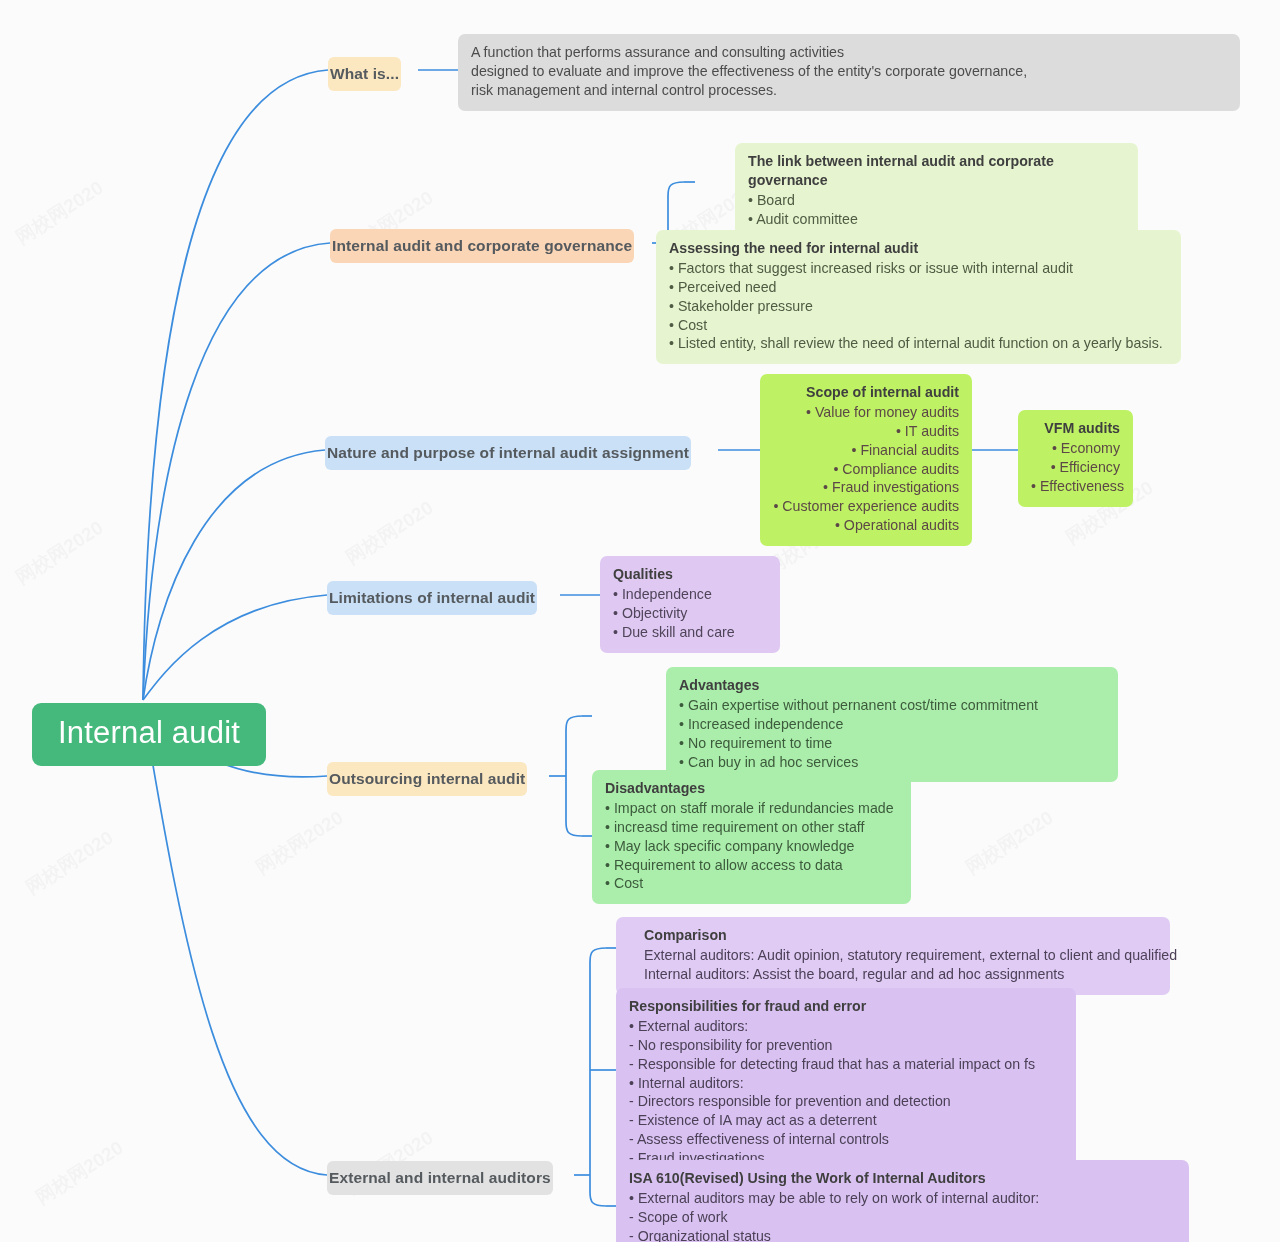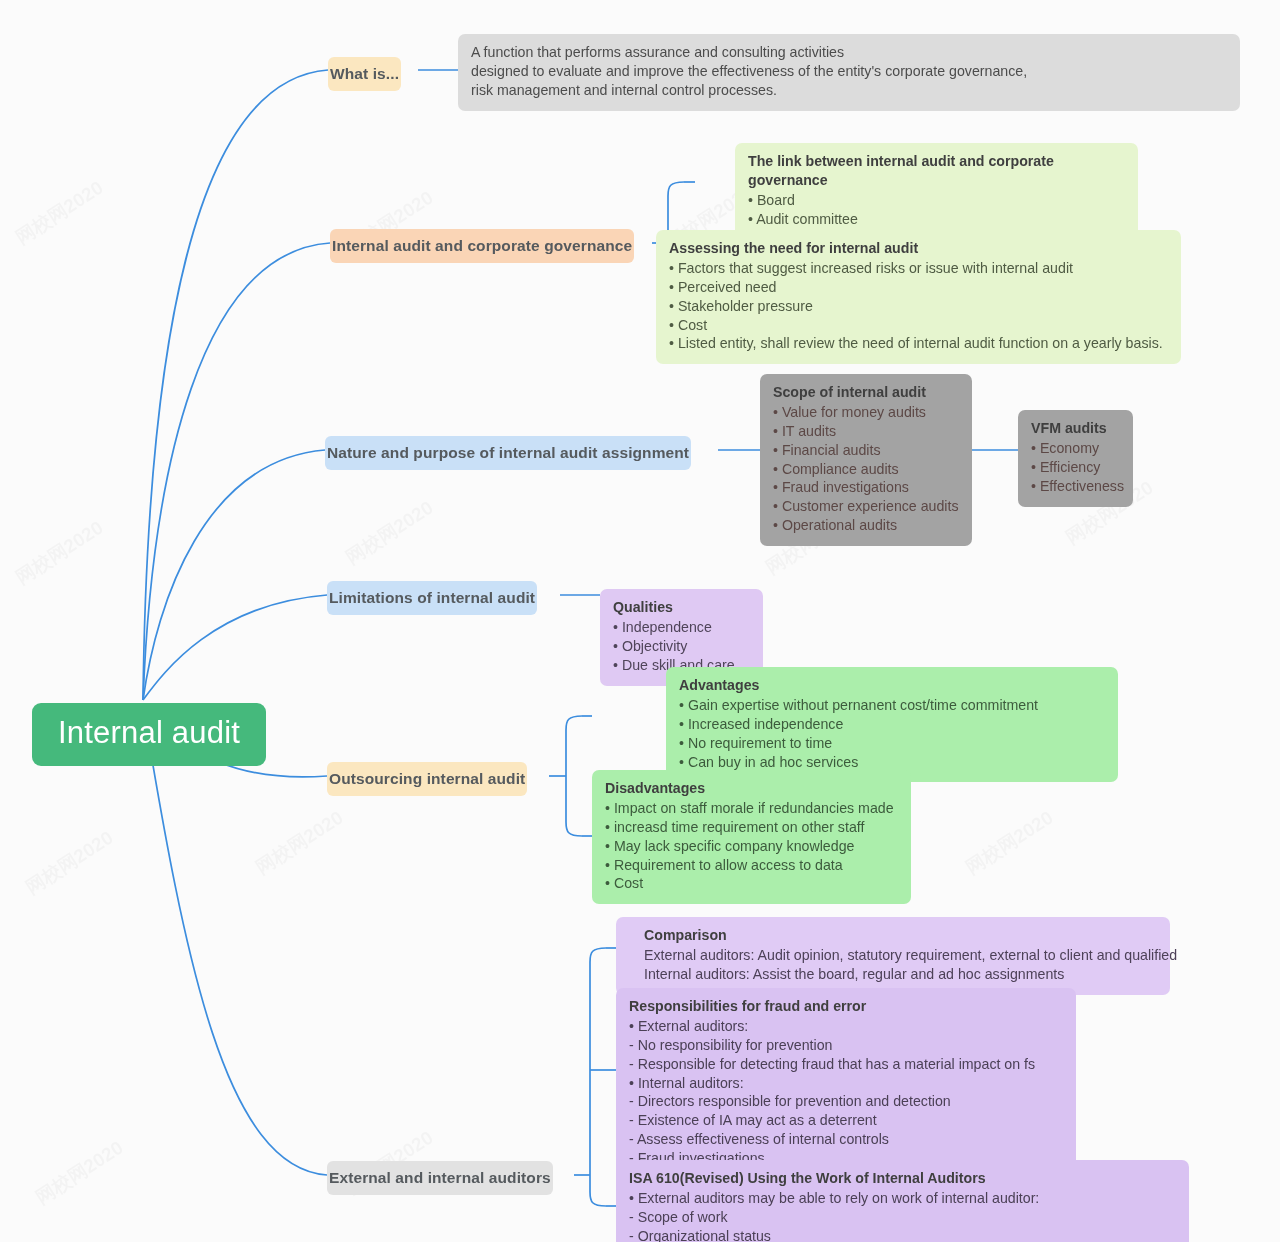--- a/index.html
+++ b/index.html
@@ -68,21 +68,21 @@
   .leaf .ttl {
     font-weight: bold;
     display: block;
     color: #3f3f3f;
     margin-bottom: 1px;
   }
   .leaf .li { display: block; white-space: nowrap; }
   .leaf .para { display: block; white-space: nowrap; }
   .l-gray   { background: #dcdcdc; color: #4c4c4c; }
   .l-green  { background: #e6f5cf; color: #4f5b43; }
-  .l-pink   { background: #a3a3a3; color: #5c4846; }
+  .l-pink   { background: #bef264; color: #5c4846; text-align: right; }
   .l-violet { background: #dfc9f3; color: #4f4459; }
   .l-mint   { background: #abeeab; color: #3c5b3c; }
   .l-lilac  { background: #e0cbf5; color: #4d4158; }
   .l-purple { background: #d9c2f2; color: #4b4056; }
 
   .bold-inline { font-weight: bold; color: #3a3a3a; }
 
   .wm {
     position: absolute;
     color: rgba(0,0,0,0.032);
@@ -195,21 +195,21 @@
   <div class="node leaf l-pink" style="left:1018px; top:410px; width:115px;">
     <span class="ttl">VFM audits</span>
     <span class="li">• Economy</span>
     <span class="li">• Efficiency</span>
     <span class="li">• Effectiveness</span>
   </div>
 
   <div class="node branch b-blue" style="left:327px; top:581px;">
     <span>Limitations of internal audit</span>
   </div>
-  <div class="node leaf l-violet" style="left:600px; top:589px; width:163px;">
+  <div class="node leaf l-violet" style="left:600px; top:556px; width:180px;">
     <span class="ttl">Qualities</span>
     <span class="li">• Independence</span>
     <span class="li">• Objectivity</span>
     <span class="li">• Due skill and care</span>
   </div>
 
   <div class="node branch b-cream" style="left:327px; top:762px;">
     <span>Outsourcing internal audit</span>
   </div>
   <div class="node leaf l-mint" style="left:624px; top:667px; width:452px;margin-left:42px;">

